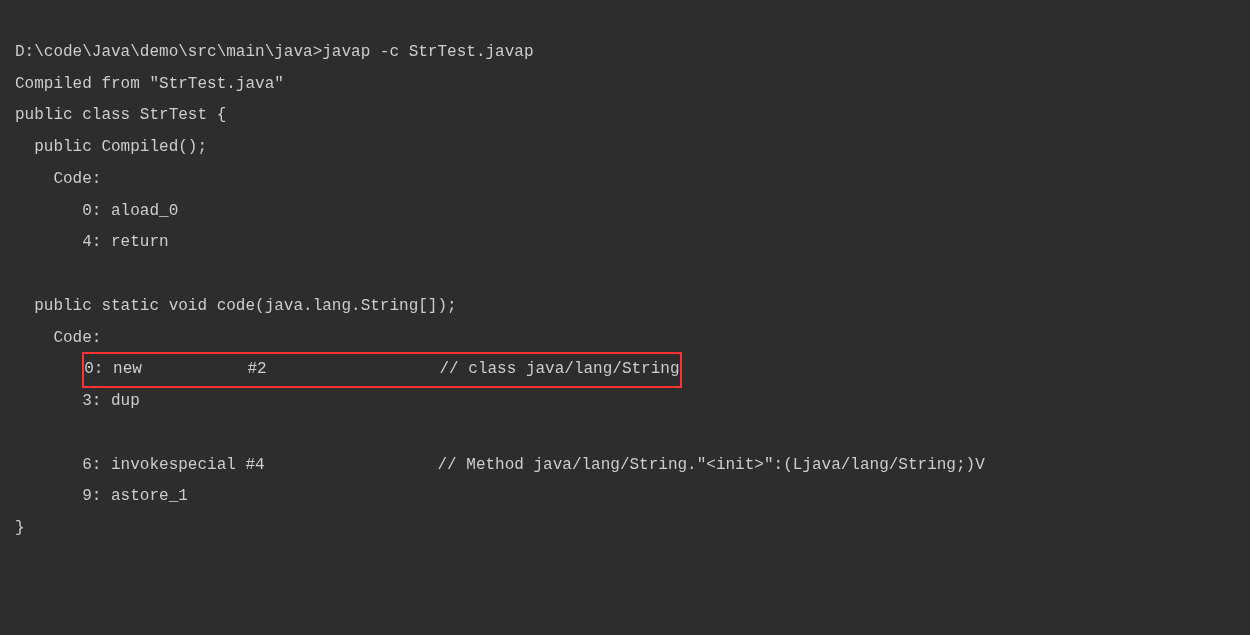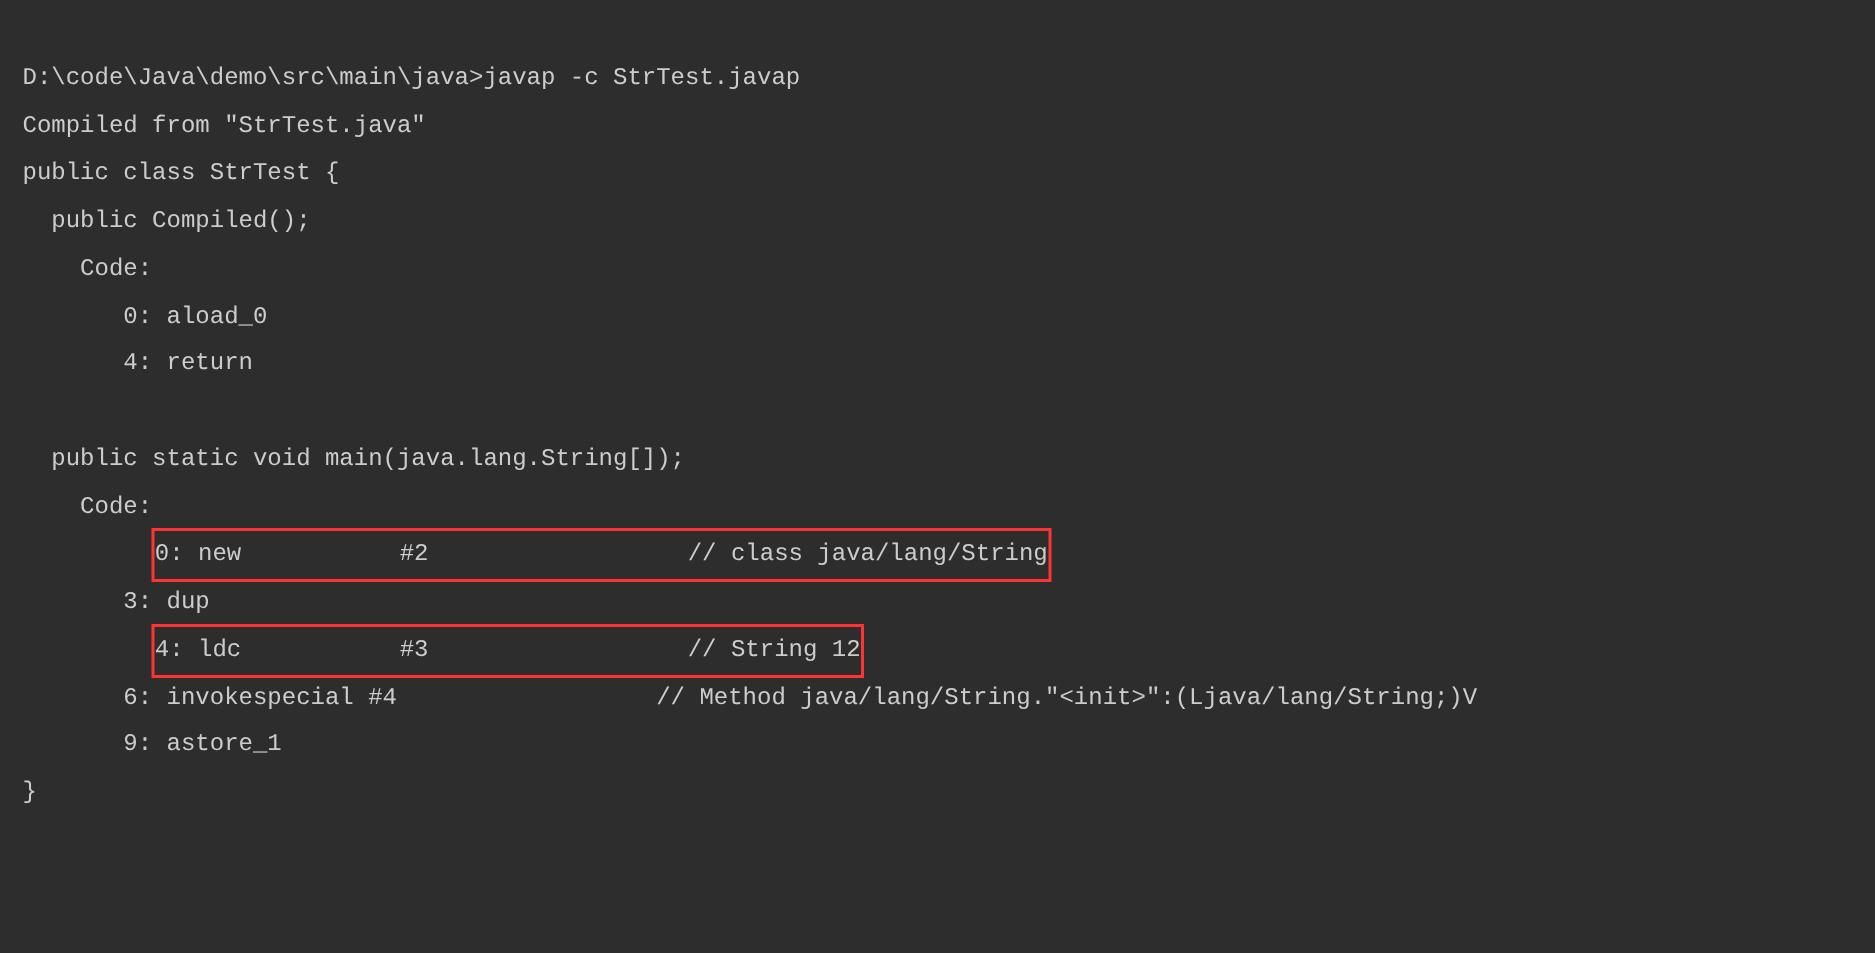--- a/index.html
+++ b/index.html
@@ -29,37 +29,36 @@
       display: inline-block;
       border: 2px solid #ff3333;
       padding: 0;
       white-space: pre;
     }
     .highlight-wrapper {
       white-space: pre;
       height: 31.75px;
       display: flex;
       align-items: center;
-      gap: 19px;
     }
   </style>
 </head>
 <body>
 
 <div class="terminal">
   <div class="line"> </div>
   <div class="line"><span>D:\code\Java\demo\src\main\java&gt;</span><span>javap -c StrTest.javap</span></div>
   <div class="line">Compiled from "StrTest.java"</div>
   <div class="line">public class StrTest {</div>
   <div class="line">  public Compiled();</div>
   <div class="line">    Code:</div>
   <div class="line">       0: aload_0</div>
   <div class="line">       4: return</div>
   <div class="line"> </div>
-  <div class="line">  public static void main(java.lang.String[]);</div>
+  <div class="line">  public static void code(java.lang.String[]);</div>
   <div class="line">    Code:</div>
   <div class="highlight-wrapper"><span>       </span><span class="highlight-box">0: new           #2                  // class java/lang/String</span></div>
   <div class="line">       3: dup</div>
-  <div class="highlight-wrapper"><span>       </span><span class="highlight-box">4: ldc           #3                  // String 12</span></div>
+  <div class="highlight-wrapper"><span>       </span></div>
   <div class="line">       6: invokespecial #4                  // Method java/lang/String."&lt;init&gt;":(Ljava/lang/String;)V</div>
   <div class="line">       9: astore_1</div>
   <div class="line">}</div>
 </div>
 
 </body></html>

